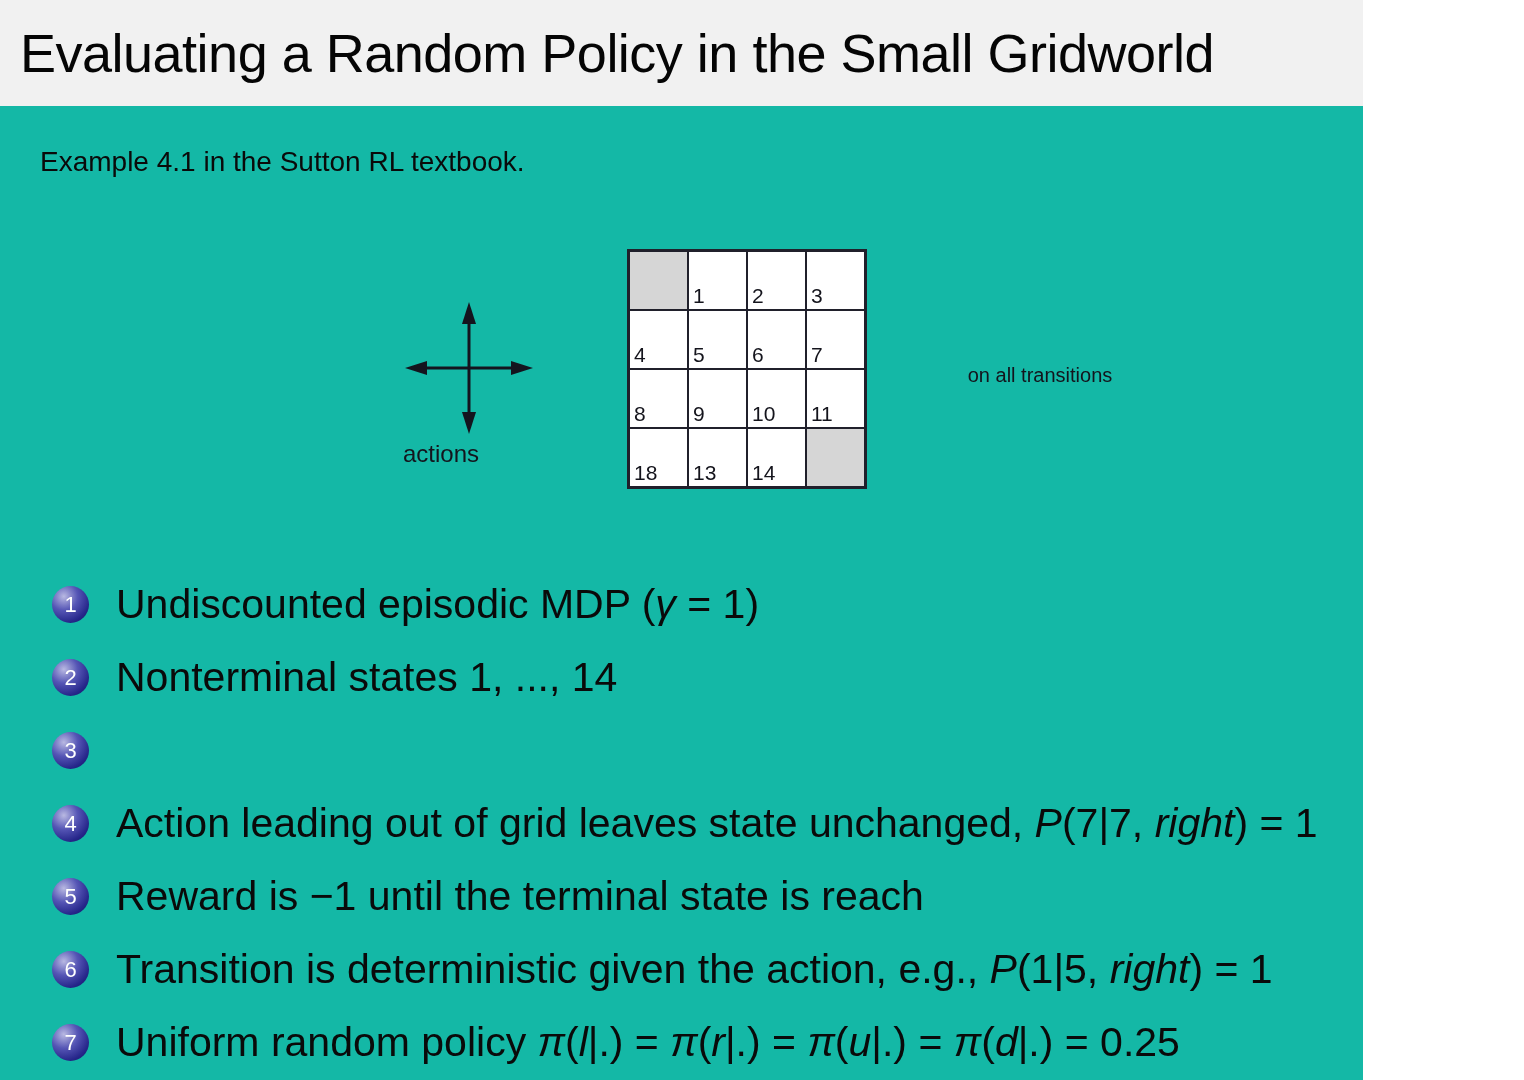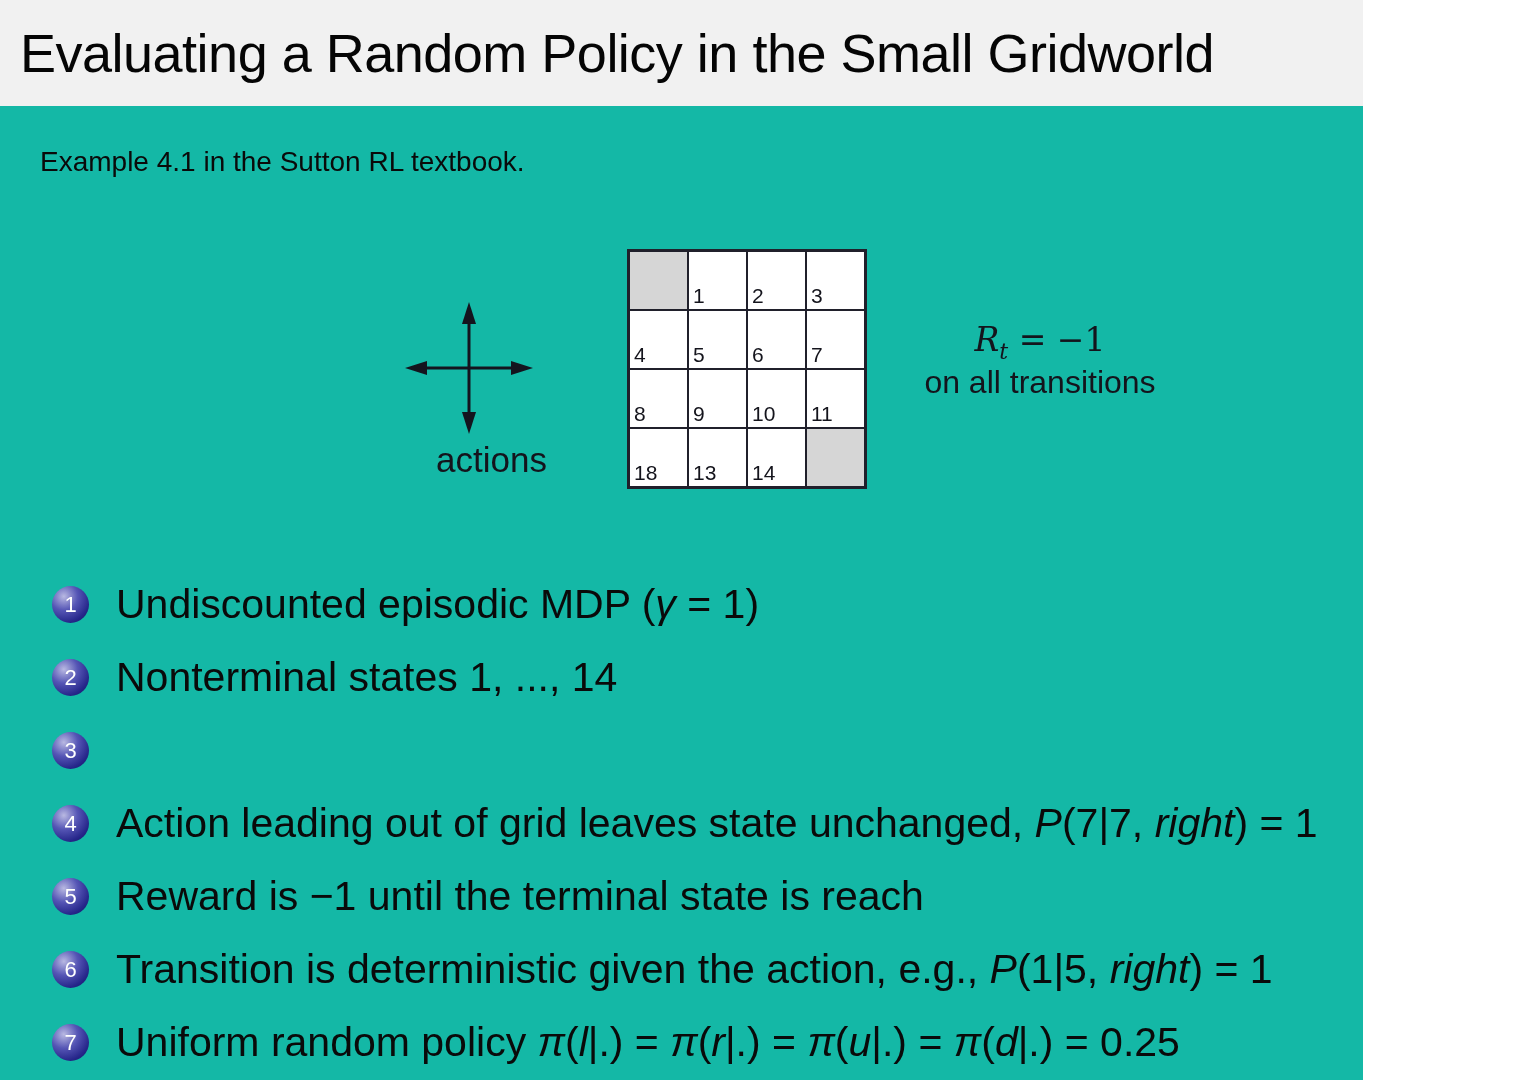--- a/index.html
+++ b/index.html
@@ -40,25 +40,25 @@
     color: #0a0a0a;
   }
   
   .actions-cross {
     position: absolute;
     left: 403px;
     top: 300px;
   }
   .actions-label {
     position: absolute;
-    left: 415px;
+    left: 403px;
     top: 440px;
     width: 132px;
-    text-align: right;
-    font-size: 35px;
+    text-align: left;
+    font-size: 24px;
     color: #14141c;
   }
   
   .grid {
     position: absolute;
     left: 627px;
     top: 249px;
     display: grid;
     grid-template-columns: repeat(4, 57px);
     grid-template-rows: repeat(4, 57px);
@@ -90,21 +90,21 @@
     color: #14141c;
   }
   .reward .rm-it { font-style: italic; }
   .reward sub { font-style: italic; font-size: 22px; }
   .reward-note {
     position: absolute;
     left: 905px;
     top: 364px;
     width: 270px;
     text-align: center;
-    font-size: 32px;
+    font-size: 20px;
     color: #14141c;
   }
   
   .items {
     position: absolute;
     left: 52px;
     top: 568px;
     margin: 0;
     padding: 0;
     list-style: none;
@@ -201,21 +201,20 @@
       </div>
       <div class="cell">
         <span class="cell-label">13</span>
       </div>
       <div class="cell">
         <span class="cell-label">14</span>
       </div>
       <div class="cell shaded"></div>
     </div>
 
-  <div class="reward"><span class="rm-it">R</span><sub>t</sub><span> = −1</span></div>
   <div class="reward-note">on all transitions</div>
 
   <ul class="items" id="item-list">
       <li>
         <span class="ball">1</span>
         <span class="item-text"><span class="seg-t">Undiscounted episodic MDP </span><span class="seg-m">(</span><span class="seg-mi">γ</span><span class="seg-m"> = 1)</span></span>
       </li>
       <li>
         <span class="ball">2</span>
         <span class="item-text"><span class="seg-t">Nonterminal states </span><span class="seg-m">1, ..., 14</span></span>

